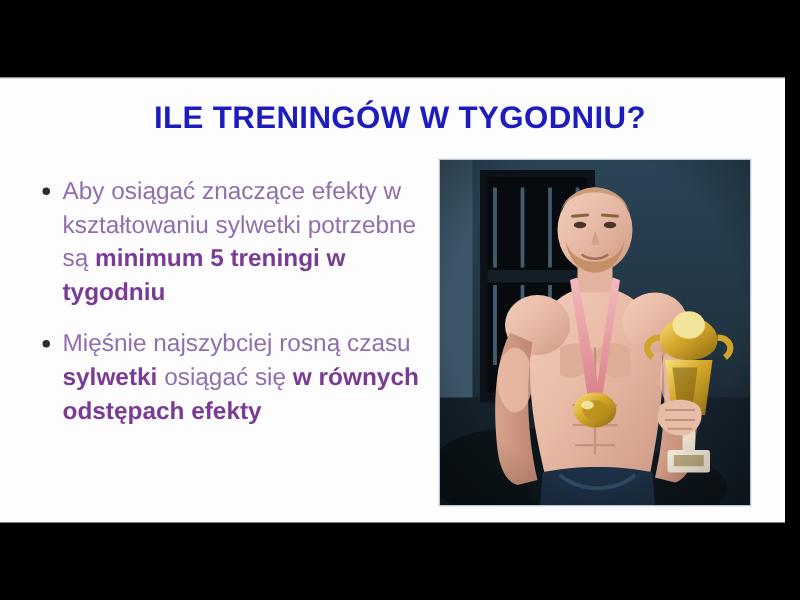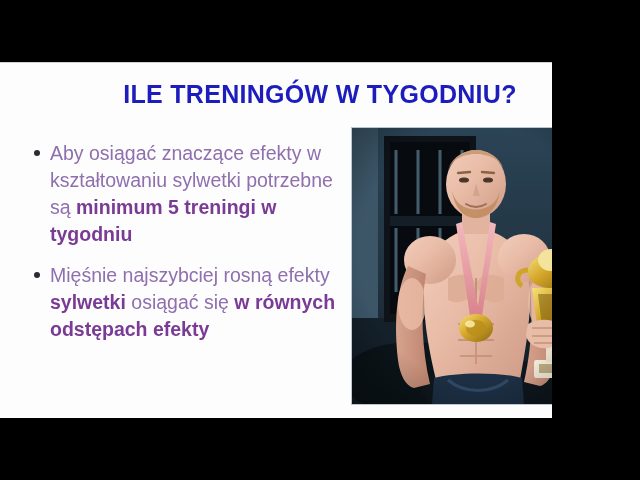--- a/index.html
+++ b/index.html
@@ -2,21 +2,21 @@
 <html><head>
 <meta charset="utf-8">
 <style>
   html, body {
     margin: 0;
     padding: 0;
     background: #000;
   }
   #stage {
     position: relative;
-    width: 552px;
+    width: 628px;
     height: 480px;
     background: #000000;
     overflow: hidden;
     font-family: "Liberation Sans", sans-serif;
   }
   
   .bar {
     position: absolute;
     left: 0;
     width: 640px;
@@ -117,21 +117,21 @@
       <div class="bullet-item">
         <span class="bullet-dot"></span>
         <span>
           <span>Aby osiągać znaczące efekty w kształtowaniu sylwetki potrzebne są </span><b>minimum 5 treningi w tygodniu</b>
         </span>
       </div>
 
       <div class="bullet-item">
         <span class="bullet-dot"></span>
         <span>
-          <span>Mięśnie najszybciej rosną efekty </span><b>sylwetki</b><span> osiągać się </span><b>w równych odstępach efekty</b>
+          <span>Mięśnie najszybciej rosną czasu </span><b>sylwetki</b><span> osiągać się </span><b>w równych odstępach efekty</b>
         </span>
       </div>
 
     </div>
 
     <div id="photo">
       <svg width="248" height="276" viewBox="0 0 248 276">
         <defs>
           <linearGradient id="wallG" x1="0" y1="0" x2="0" y2="1">
             <stop offset="0%" stop-color="#2b4456"></stop>

